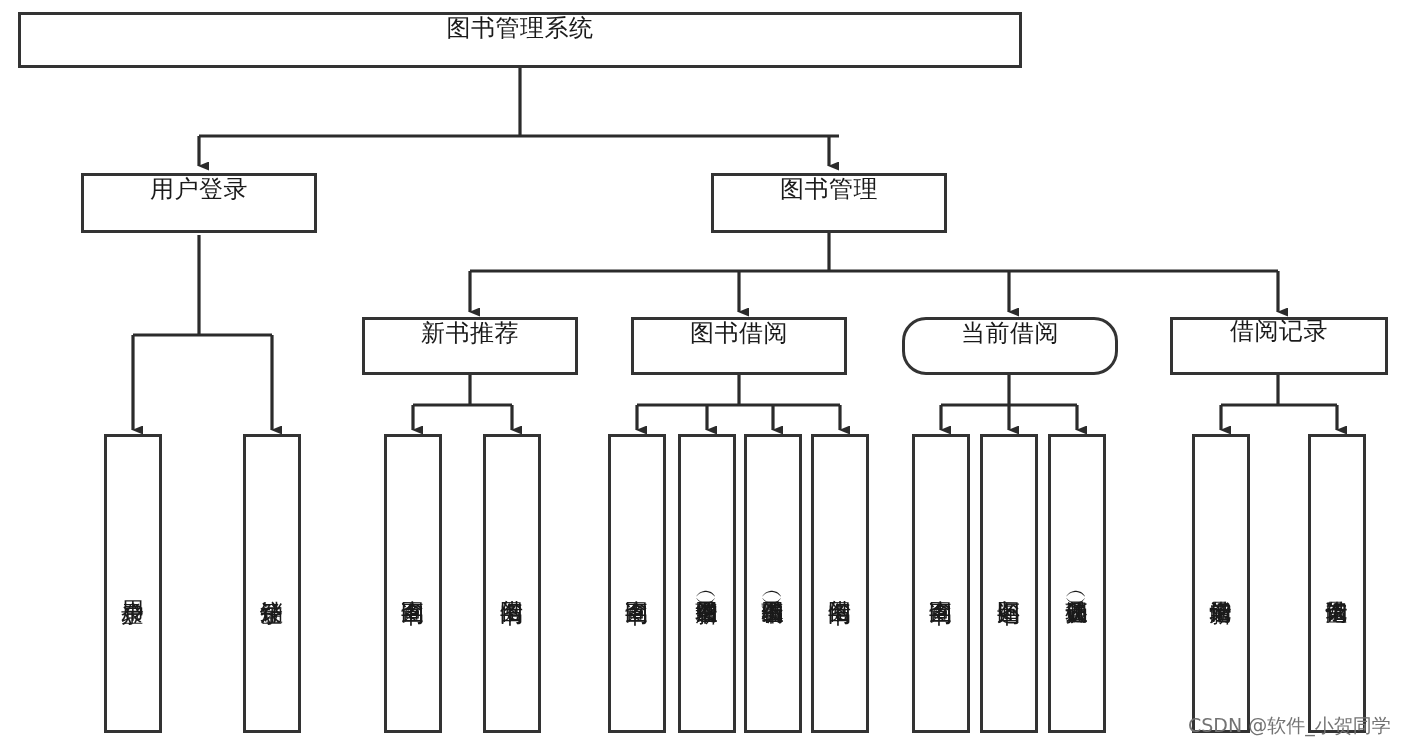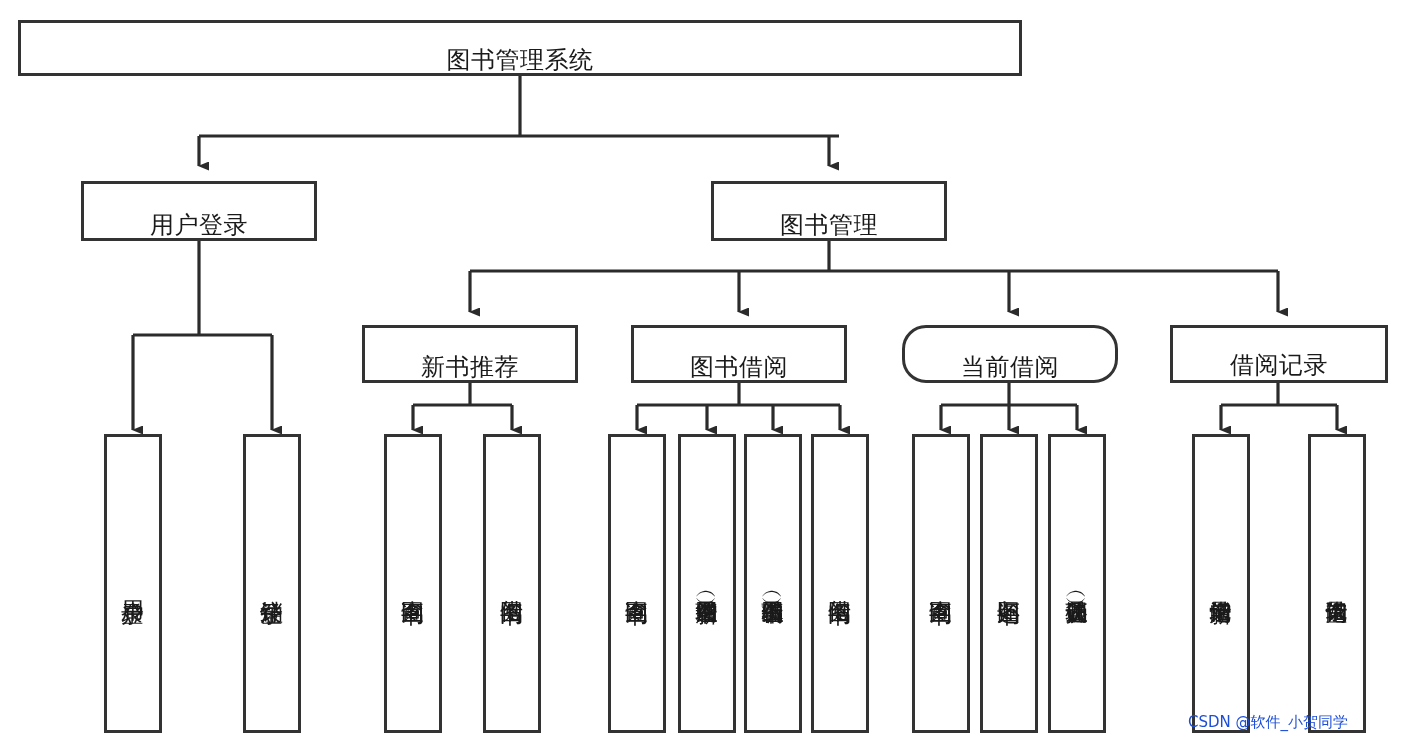--- a/index.html
+++ b/index.html
@@ -21,23 +21,22 @@
     top: 0;
     width: 1405px;
     height: 747px;
   }
   .node-box {
     position: absolute;
     box-sizing: border-box;
     background: #ffffff;
     border: 3px solid #333333;
     display: flex;
-    align-items: flex-end;
+    align-items: flex-start;
     justify-content: center;
-    margin-top: 8px;
   }
   .node-label-h {
     font-size: 24px;
     color: #1a1a1a;
     line-height: 1.1;
     text-align: center;
     white-space: nowrap;
     letter-spacing: 0.5px;
   }
   .leaf-box {
@@ -61,22 +60,22 @@
     white-space: nowrap;
   }
   .leaf-tall .node-label-v {
     font-size: 22px;
     letter-spacing: 0px;
   }
   #watermark {
     position: absolute;
     left: 1188px;
     top: 713px;
-    font-size: 15px;
-    color: #1d4ed8;
+    font-size: 19px;
+    color: #737373;
     white-space: nowrap;
     user-select: none;
   }
 </style>
 </head>
 <body>
 
 <div id="diagram-root">
 
   <svg id="tree-svg" viewBox="0 0 1405 747">

